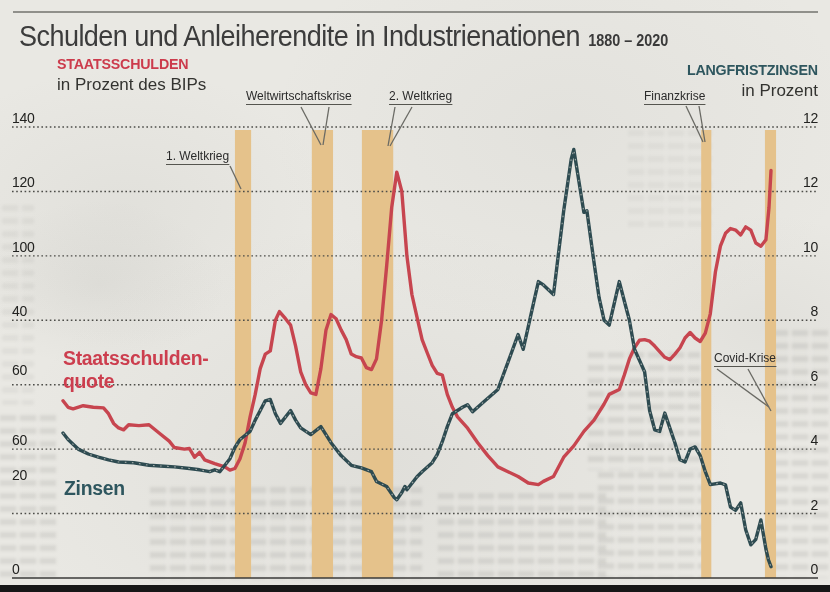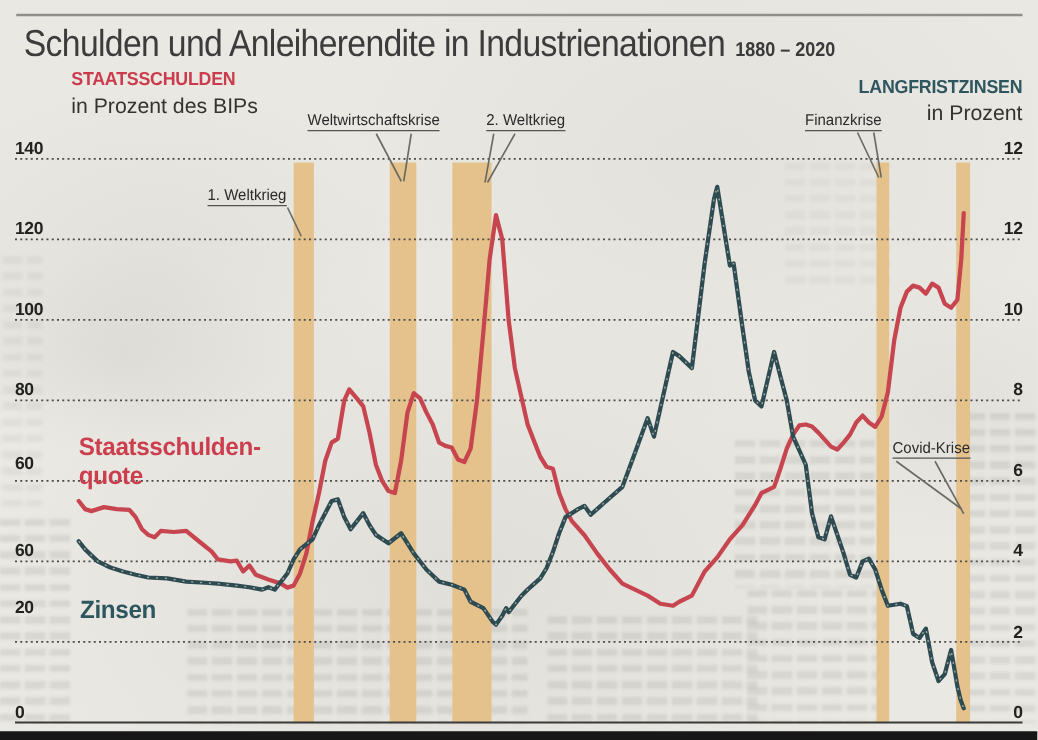--- a/index.html
+++ b/index.html
@@ -39,21 +39,21 @@
   .title .period{font-size:16px;font-weight:bold;margin-left:9px;letter-spacing:0;color:#3a3a3a;}
 
   .hdr-left{position:absolute;left:13px;top:55px;z-index:6;margin-left:44px;}
   .hdr-right{position:absolute;right:12px;top:61px;z-index:6;text-align:right;}
   .series-title{font-size:15px;font-weight:bold;letter-spacing:-0.2px;transform:scaleX(.95);transform-origin:left top;}
   .hdr-right .series-title{transform-origin:right top;}
   .axis-unit{font-size:17px;color:#333330;margin-top:3px;}
   .red-t{color:#cc3b4c;}
   .teal-t{color:#2e565e;}
 
-  .tick{position:absolute;font-size:14px;font-weight:bold;color:#222220;letter-spacing:-0.3px;z-index:5;}
+  .tick{position:absolute;font-size:14px;font-weight:normal;color:#222220;letter-spacing:-0.3px;z-index:5;}
   #left-ticks .tick{left:12px;}
   #right-ticks .tick{right:12px;text-align:right;}
 
   .ann{position:absolute;z-index:6;font-size:12.5px;color:#2b2b2b;white-space:nowrap;
     transform:scaleX(.96);transform-origin:left top;}
   .ann span{border-bottom:1.5px solid #55554f;padding-bottom:1px;}
   .ann-ww1{left:166px;top:149px;}
   .ann-wwk{left:246px;top:89px;}
   .ann-ww2{left:389px;top:89px;}
   .ann-fk{left:644px;top:89px;}
@@ -121,24 +121,24 @@
     <line x1="748" y1="369" x2="771" y2="411" stroke="#6a6a64" stroke-width="1.3"></line>
     <polyline points="63.0,400.8 68.1,407.3 73.1,408.9 83.2,405.7 93.3,407.3 103.5,407.9 108.5,413.7 113.6,423.4 118.6,427.9 123.7,429.8 128.7,424.7 138.9,425.6 149.0,424.7 159.1,433.0 169.2,441.1 174.3,447.5 184.4,449.1 189.4,448.5 194.5,457.2 199.5,452.4 204.6,459.8 214.7,463.6 224.8,466.9 229.9,470.1 234.9,468.5 240.0,458.8 245.1,442.7 250.1,416.9 255.2,394.4 260.2,368.6 265.3,354.1 270.3,350.9 275.4,320.3 279.4,311.6 285.5,318.7 290.6,325.1 295.6,346.1 300.7,371.8 305.7,384.7 310.8,392.8 315.9,394.4 320.9,368.6 326.0,329.9 331.0,314.5 336.1,318.7 341.1,329.9 346.2,339.6 351.3,354.1 356.3,356.7 361.4,358.0 366.4,367.6 371.5,369.6 376.5,358.9 381.6,320.3 386.7,265.5 391.7,207.5 396.8,172.1 401.8,191.4 406.9,255.9 411.9,294.5 417.0,317.1 422.1,339.6 427.1,352.5 432.2,365.4 437.2,373.4 442.3,375.0 447.3,394.4 452.4,407.3 457.5,416.9 467.6,428.2 477.7,442.7 487.8,455.6 497.9,466.9 508.0,471.7 518.1,476.5 528.3,483.0 538.4,484.6 543.4,481.4 553.5,476.5 563.7,457.2 573.8,445.9 583.9,431.4 594.0,420.1 604.1,404.0 609.2,394.4 619.3,389.5 624.3,375.0 629.4,358.9 634.5,347.7 639.5,340.3 644.6,339.6 649.6,341.2 654.7,346.1 664.8,357.3 669.9,359.6 674.9,354.1 680.0,347.7 685.0,338.0 690.1,332.5 695.1,338.0 700.2,341.5 705.3,333.2 710.3,313.8 715.4,272.0 720.4,246.2 725.5,233.3 730.5,228.5 735.6,230.1 740.7,234.9 745.7,226.9 750.8,230.1 755.8,243.0 760.9,246.2 765.9,239.8 769.0,207.5 771.0,170.5" fill="none" stroke="#c7454f" stroke-width="3.4" stroke-linejoin="round" stroke-linecap="round"></polyline>
     <polyline points="63.0,433.0 68.1,439.5 73.1,444.3 78.2,449.1 88.3,454.0 98.4,457.2 108.5,459.8 118.6,462.0 133.8,462.7 149.0,465.3 164.1,466.2 174.3,466.9 189.4,468.5 199.5,469.8 209.7,471.7 214.7,469.8 219.8,471.7 229.9,458.8 234.9,447.5 240.0,439.5 250.1,431.4 255.2,420.1 265.3,400.8 270.3,399.5 275.4,413.7 280.5,423.4 290.6,410.5 295.6,420.1 300.7,427.9 310.8,434.6 320.9,426.6 331.0,442.7 341.1,455.6 351.3,465.3 361.4,467.8 371.5,471.7 376.5,481.4 386.7,486.5 394.2,497.5 396.8,499.7 401.8,492.6 404.9,486.5 406.9,489.7 417.0,476.8 422.1,471.7 432.2,462.7 437.2,454.6 442.3,441.7 447.3,426.6 452.4,413.7 462.5,407.3 467.6,404.7 472.6,411.8 482.7,402.8 497.9,389.5 508.0,362.2 518.1,334.5 523.2,349.3 533.3,304.2 538.4,281.6 543.4,284.9 553.5,294.5 563.7,210.8 571.2,159.2 573.8,149.5 583.9,212.4 586.9,210.8 594.0,262.3 599.1,297.7 604.1,320.3 609.2,325.1 619.3,281.6 624.3,301.0 629.4,320.3 634.5,349.3 644.6,371.8 649.6,410.5 654.7,429.8 659.7,431.4 664.8,413.1 674.9,442.7 680.0,459.8 685.0,462.0 690.1,449.1 695.1,446.9 700.2,455.6 705.3,471.7 710.3,484.6 720.4,483.0 725.5,484.9 730.5,507.1 735.6,510.4 740.7,502.9 745.7,529.7 750.8,544.8 755.8,539.3 760.9,520.0 765.9,549.0 768.5,560.0 771.0,566.7" fill="none" stroke="#2e4b51" stroke-width="3.4" stroke-linejoin="round" stroke-linecap="round"></polyline>
     <polyline points="63.0,433.0 68.1,439.5 73.1,444.3 78.2,449.1 88.3,454.0 98.4,457.2 108.5,459.8 118.6,462.0 133.8,462.7 149.0,465.3 164.1,466.2 174.3,466.9 189.4,468.5 199.5,469.8 209.7,471.7 214.7,469.8 219.8,471.7 229.9,458.8 234.9,447.5 240.0,439.5 250.1,431.4 255.2,420.1 265.3,400.8 270.3,399.5 275.4,413.7 280.5,423.4 290.6,410.5 295.6,420.1 300.7,427.9 310.8,434.6 320.9,426.6 331.0,442.7 341.1,455.6 351.3,465.3 361.4,467.8 371.5,471.7 376.5,481.4 386.7,486.5 394.2,497.5 396.8,499.7 401.8,492.6 404.9,486.5 406.9,489.7 417.0,476.8 422.1,471.7 432.2,462.7 437.2,454.6 442.3,441.7 447.3,426.6 452.4,413.7 462.5,407.3 467.6,404.7 472.6,411.8 482.7,402.8 497.9,389.5 508.0,362.2 518.1,334.5 523.2,349.3 533.3,304.2 538.4,281.6 543.4,284.9 553.5,294.5 563.7,210.8 571.2,159.2 573.8,149.5 583.9,212.4 586.9,210.8 594.0,262.3 599.1,297.7 604.1,320.3 609.2,325.1 619.3,281.6 624.3,301.0 629.4,320.3 634.5,349.3 644.6,371.8 649.6,410.5 654.7,429.8 659.7,431.4 664.8,413.1 674.9,442.7 680.0,459.8 685.0,462.0 690.1,449.1 695.1,446.9 700.2,455.6 705.3,471.7 710.3,484.6 720.4,483.0 725.5,484.9 730.5,507.1 735.6,510.4 740.7,502.9 745.7,529.7 750.8,544.8 755.8,539.3 760.9,520.0 765.9,549.0 768.5,560.0 771.0,566.7" fill="none" stroke="#dedcd4" stroke-width="1.1" stroke-dasharray="1.6,5.5" opacity="0.65"></polyline>
   </svg>
 
 <div id="left-ticks">
     <div class="tick" style="top: 110px;">140</div>
     <div class="tick" style="top: 174.429px;">120</div>
     <div class="tick" style="top: 238.857px;">100</div>
-    <div class="tick" style="top: 303.286px;">80</div>
+    <div class="tick" style="top: 303.286px;">40</div>
     <div class="tick" style="top: 362px;">60</div>
     <div class="tick" style="top: 432.143px;">60</div>
-    <div class="tick" style="top: 477px;">20</div>
+    <div class="tick" style="top: 467px;">20</div>
     <div class="tick" style="top: 561px;">0</div>
   </div>
 <div id="right-ticks">
     <div class="tick" style="top: 110px;">12</div>
     <div class="tick" style="top: 174.429px;">12</div>
     <div class="tick" style="top: 238.857px;">10</div>
     <div class="tick" style="top: 303.286px;">8</div>
     <div class="tick" style="top: 367.714px;">6</div>
     <div class="tick" style="top: 432.143px;">4</div>
     <div class="tick" style="top: 496.571px;">2</div>

